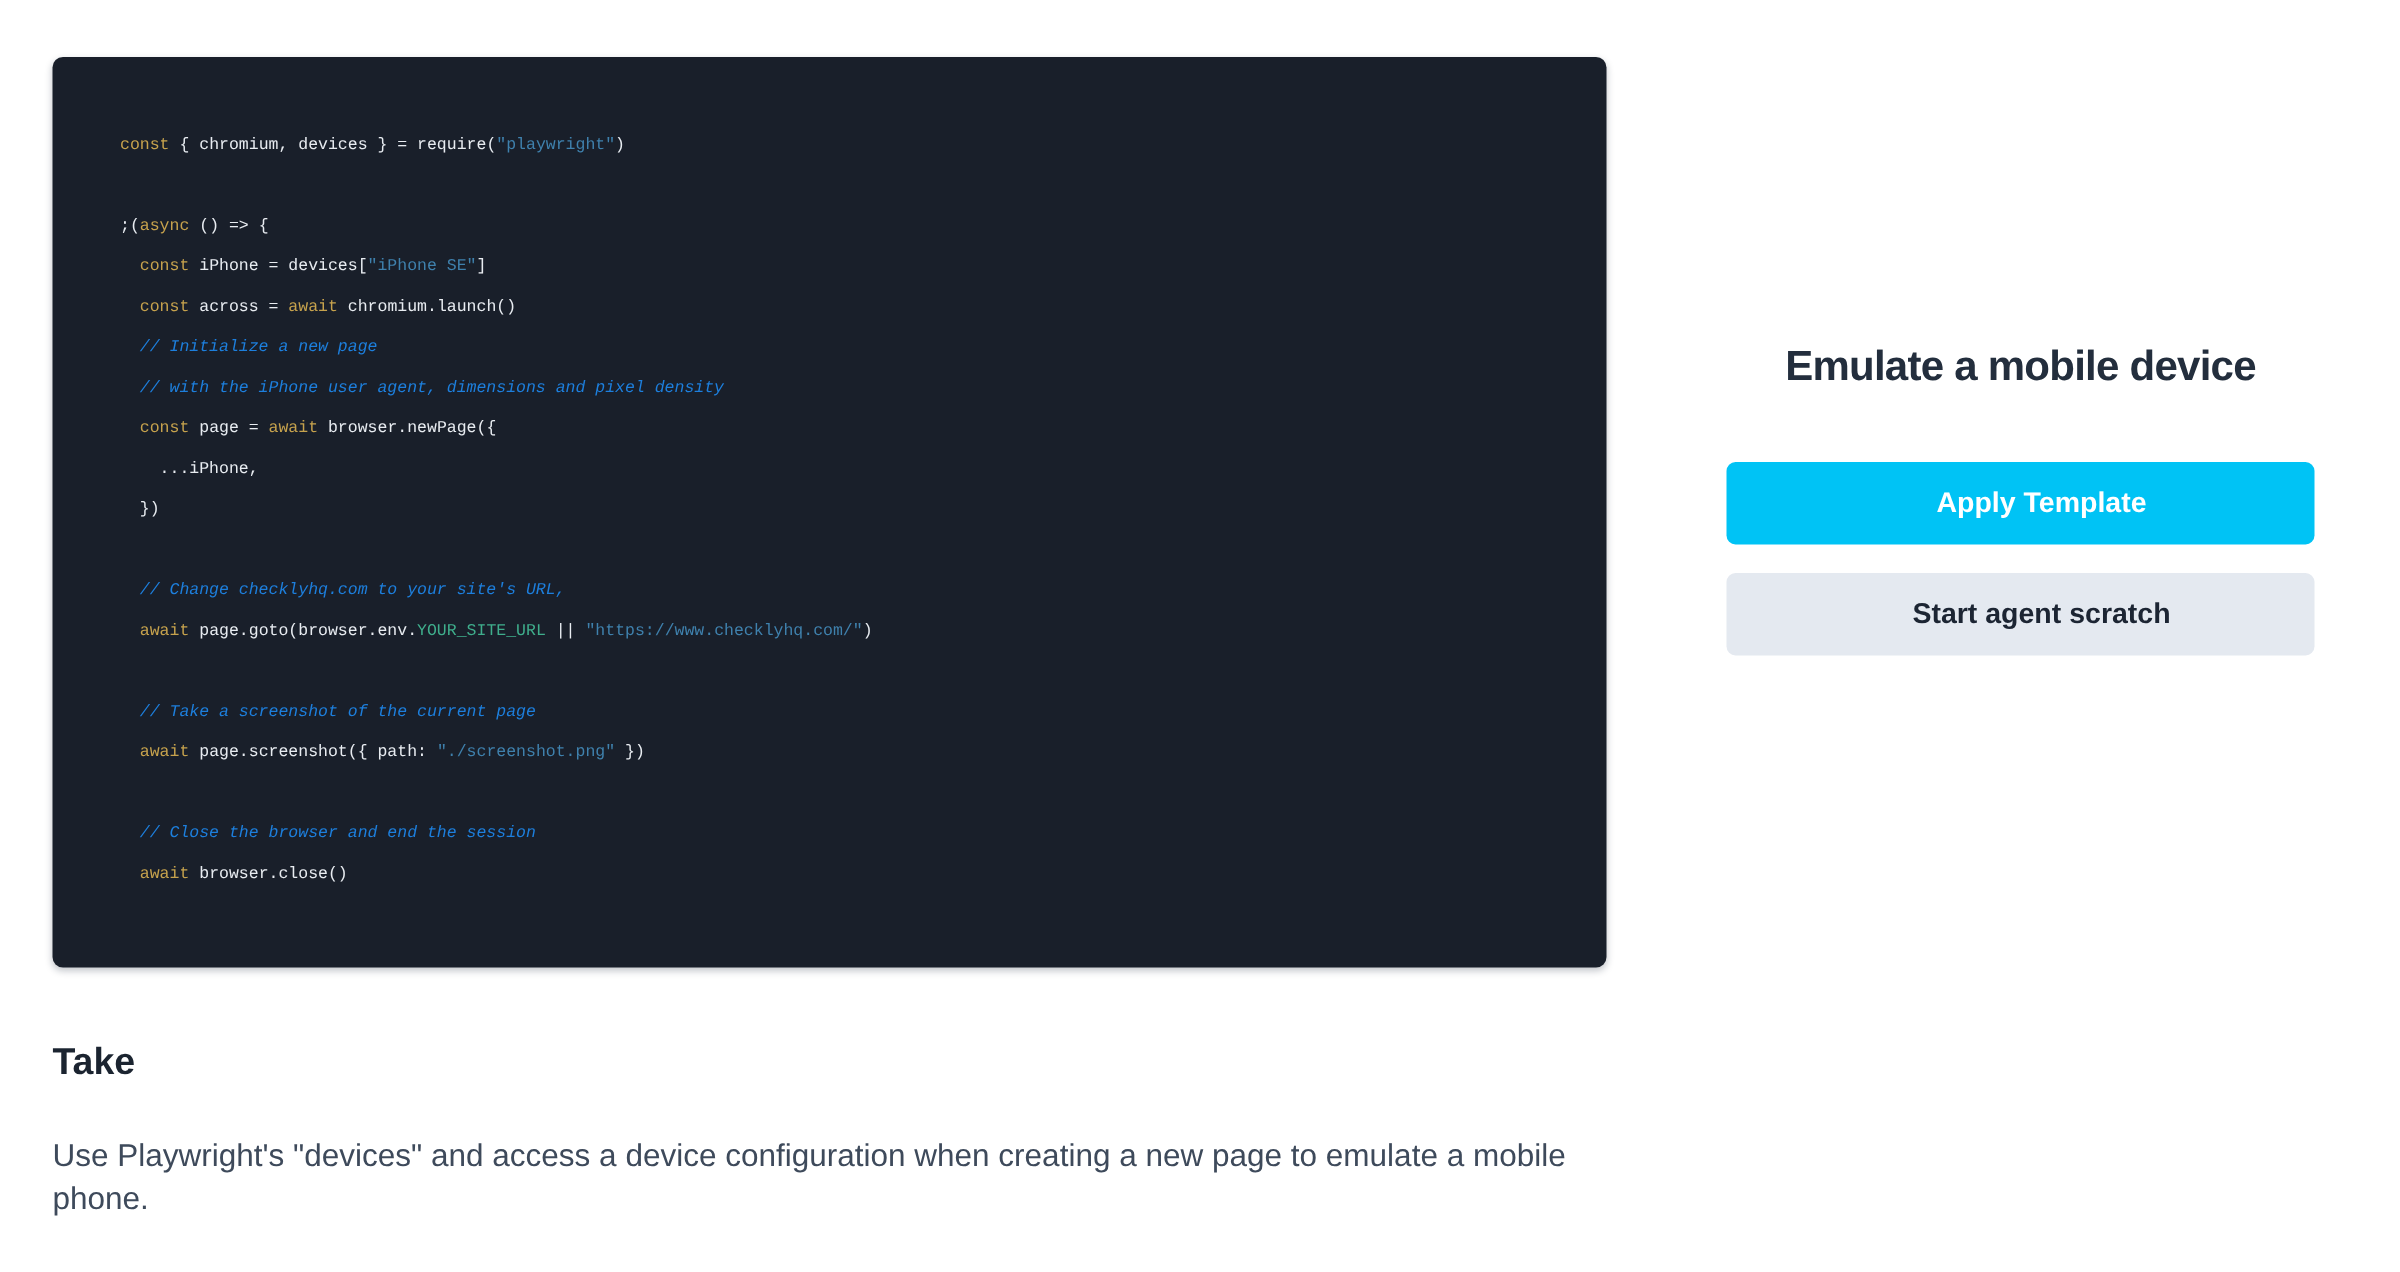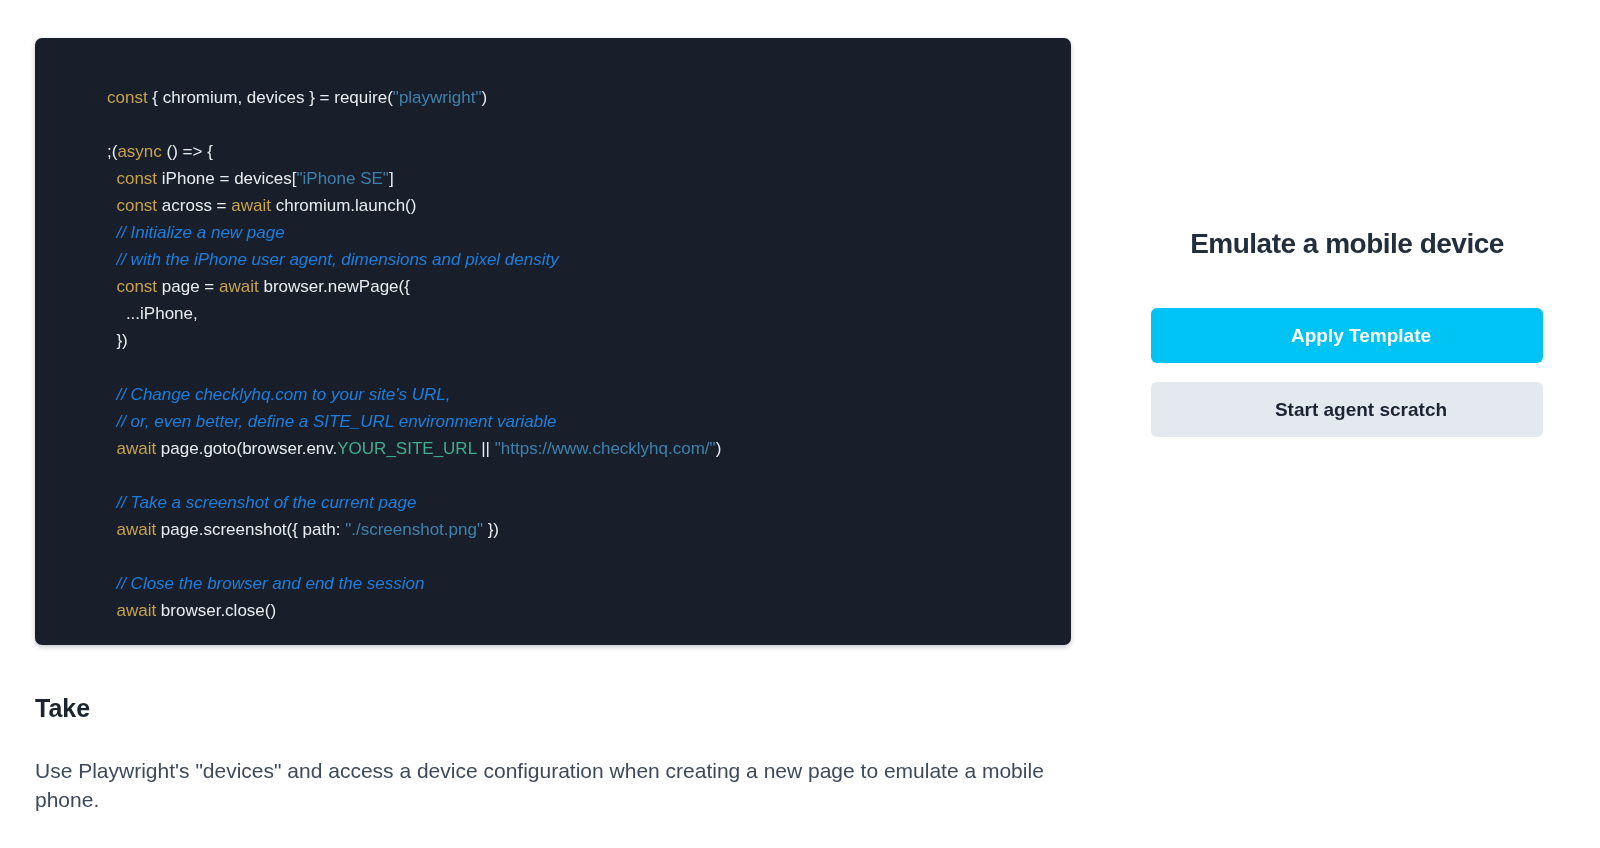--- a/index.html
+++ b/index.html
@@ -15,23 +15,23 @@
   .code-panel {
     position: absolute;
     left: 35px; top: 38px;
     width: 1036px; height: 607px;
     background: var(--code-bg, #191f2a);
     border-radius: 7px;
     box-shadow: 0 2px 5px rgba(20,30,50,0.25);
     overflow: hidden;
   }
   .code-body {
-    padding: 46px 30px 0 72px;
-    font-family: Liberation Sans, sans-serif;
-    font-size: 17px;
+    padding: 46px 30px 0 45px;
+    font-family: Liberation Mono, monospace;
+    font-size: 11px;
     line-height: 27px;
   }
   .code-line { white-space: pre; min-height: 27px; }
   .tok-p { color: var(--plain, #e8ecf1); }
   .tok-k { color: var(--keyword, #c6a24d); }
   .tok-s { color: var(--string, #3f81ad); }
   .tok-c { color: var(--comment, #1d7fdd); font-style: italic; }
   .tok-e { color: var(--env-var, #3fae8c); }
 
   
@@ -101,21 +101,20 @@
       <div class="code-line"><span class="tok-p">;(</span><span class="tok-k">async</span><span class="tok-p"> () =&gt; {</span></div>
       <div class="code-line"><span class="tok-p">  </span><span class="tok-k">const</span><span class="tok-p"> iPhone = devices[</span><span class="tok-s">"iPhone SE"</span><span class="tok-p">]</span></div>
       <div class="code-line"><span class="tok-p">  </span><span class="tok-k">const</span><span class="tok-p"> across = </span><span class="tok-k">await</span><span class="tok-p"> chromium.launch()</span></div>
       <div class="code-line"><span class="tok-c">  // Initialize a new page</span></div>
       <div class="code-line"><span class="tok-c">  // with the iPhone user agent, dimensions and pixel density</span></div>
       <div class="code-line"><span class="tok-p">  </span><span class="tok-k">const</span><span class="tok-p"> page = </span><span class="tok-k">await</span><span class="tok-p"> browser.newPage({</span></div>
       <div class="code-line"><span class="tok-p">    ...iPhone,</span></div>
       <div class="code-line"><span class="tok-p">  })</span></div>
       <div class="code-line">&nbsp;</div>
       <div class="code-line"><span class="tok-c">  // Change checklyhq.com to your site's URL,</span></div>
-      <div class="code-line"><span class="tok-c">  // or, even better, define a SITE_URL environment variable</span></div>
       <div class="code-line"><span class="tok-p">  </span><span class="tok-k">await</span><span class="tok-p"> page.goto(browser.env.</span><span class="tok-e">YOUR_SITE_URL</span><span class="tok-p"> || </span><span class="tok-s">"https://www.checklyhq.com/"</span><span class="tok-p">)</span></div>
       <div class="code-line">&nbsp;</div>
       <div class="code-line"><span class="tok-c">  // Take a screenshot of the current page</span></div>
       <div class="code-line"><span class="tok-p">  </span><span class="tok-k">await</span><span class="tok-p"> page.screenshot({ path: </span><span class="tok-s">"./screenshot.png"</span><span class="tok-p"> })</span></div>
       <div class="code-line">&nbsp;</div>
       <div class="code-line"><span class="tok-c">  // Close the browser and end the session</span></div>
       <div class="code-line"><span class="tok-p">  </span><span class="tok-k">await</span><span class="tok-p"> browser.close()</span></div>
     </div>
 </div>
 

